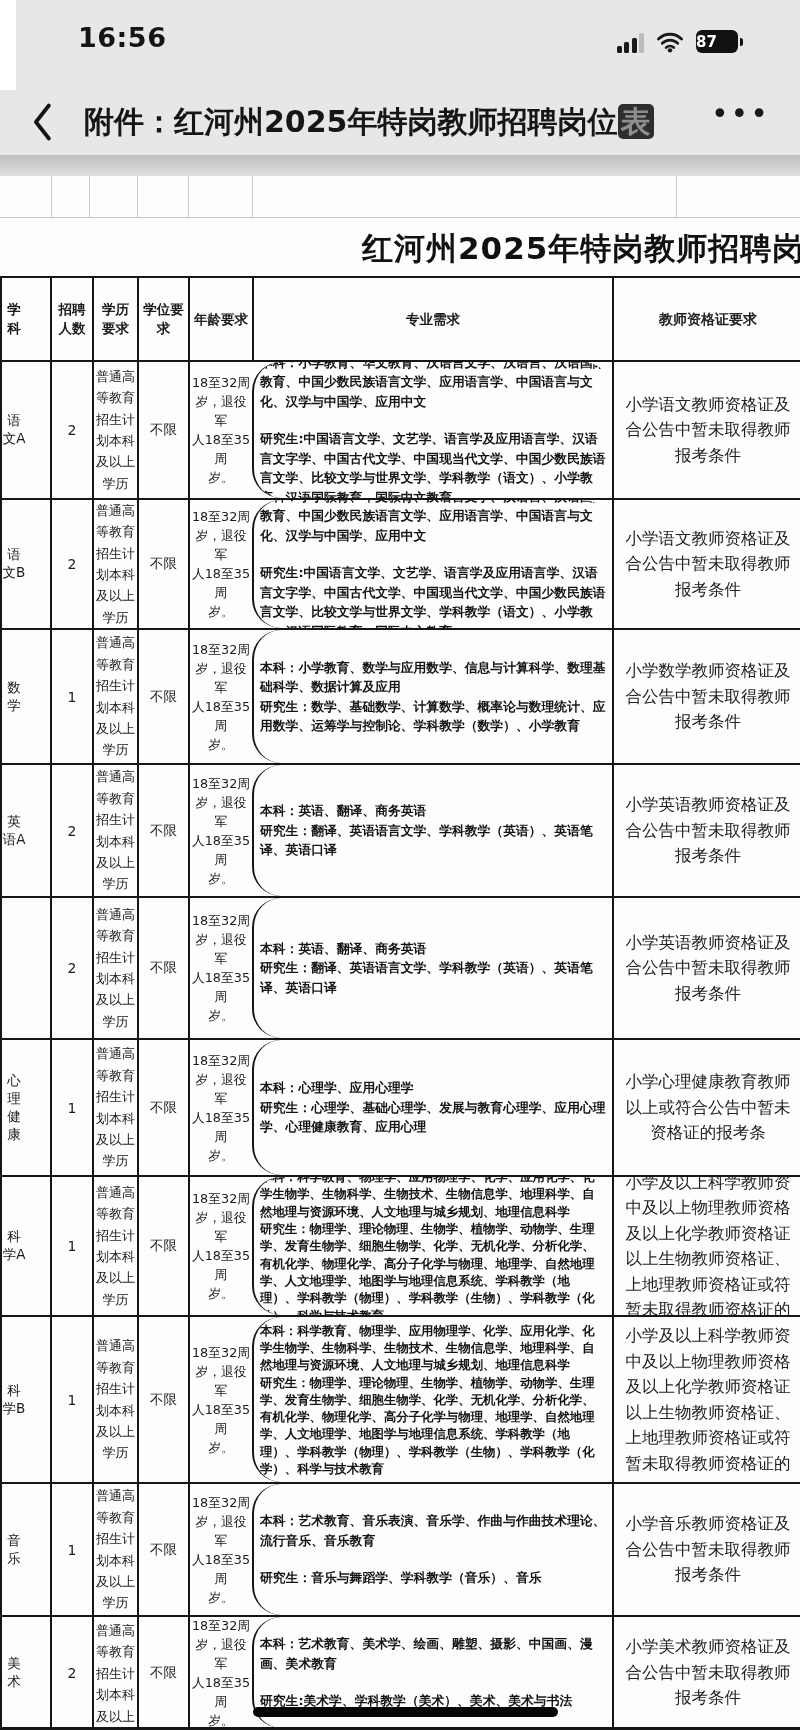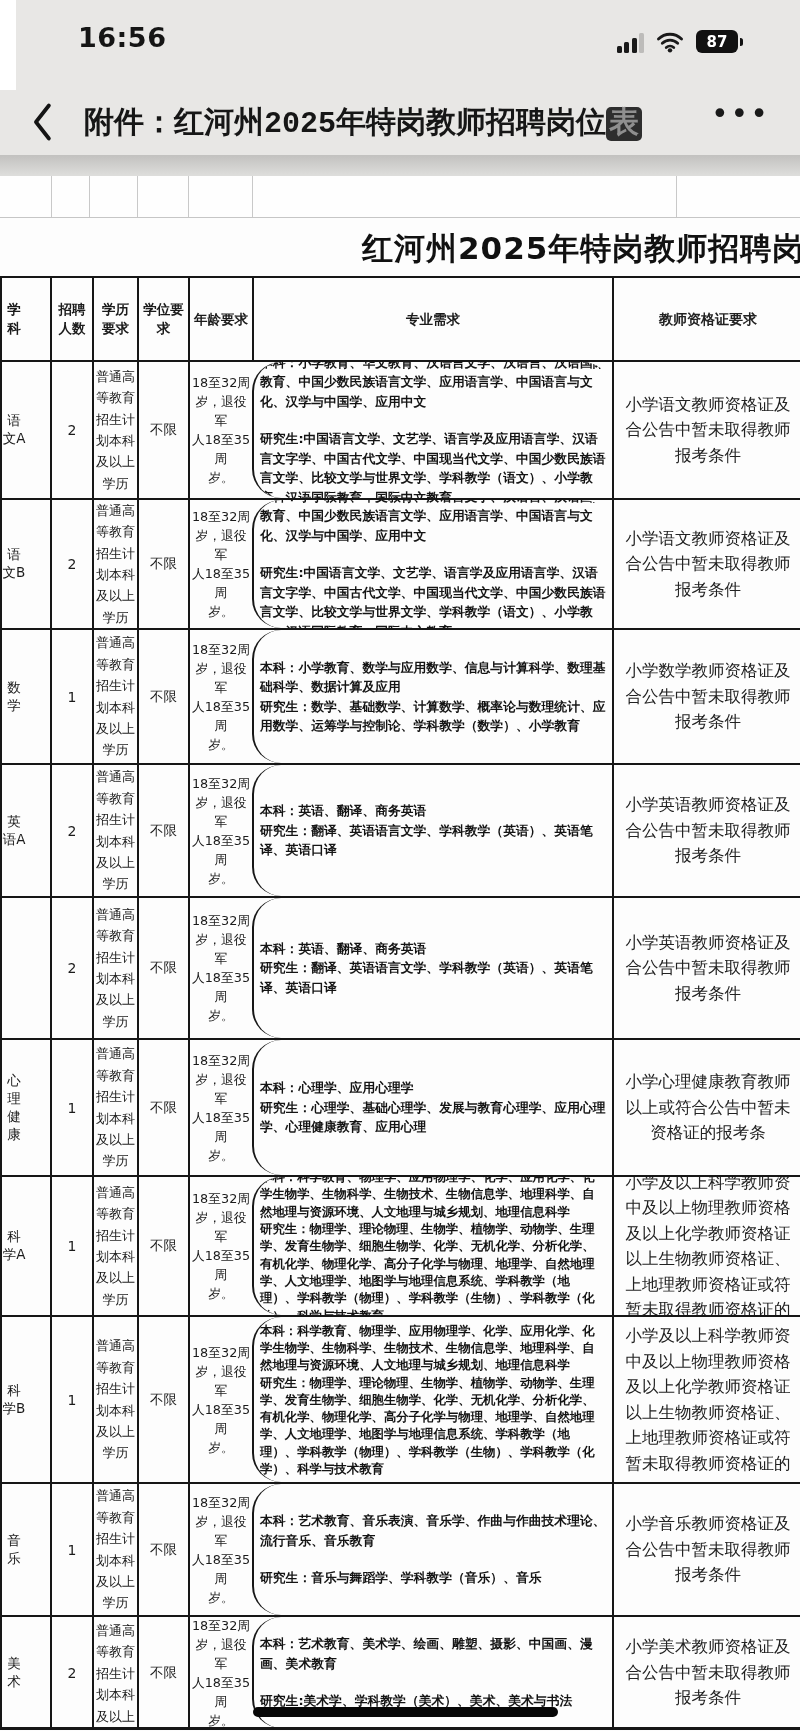--- a/index.html
+++ b/index.html
@@ -12,29 +12,29 @@
   
   .status-bar{position:absolute;left:16px;top:0;width:800px;height:90px;background:#e8e7e5;}
   .time{position:absolute;left:62px;top:22px;font-size:27px;font-weight:700;letter-spacing:.5px;color:#151515;}
   .sb-icons{position:absolute;right:78px;top:30px;display:flex;align-items:flex-end;gap:12px;}
   .signal{display:flex;align-items:flex-end;gap:2.5px;height:22px;}
   .signal i{display:block;width:5px;border-radius:1.5px;background:#1a1a1a;}
   .signal i:nth-child(1){height:7px}.signal i:nth-child(2){height:11px}
   .signal i:nth-child(3){height:15px}.signal i:nth-child(4){height:20px;background:#bdbcba}
   .wifi{width:28px;height:22px;}
   .battery{position:relative;width:42px;height:23px;background:#111;border-radius:6px;
-    display:flex;align-items:center;justify-content:center;}
+    display:flex;align-items:center;}
   .battery span{color:#fff;font-size:15px;font-weight:700;}
   .battery:after{content:"";position:absolute;right:-5px;top:7.5px;width:3.5px;height:8px;
     background:#111;border-radius:0 2.5px 2.5px 0;}
   
   .nav-bar{position:absolute;left:0;top:90px;width:800px;height:65px;background:#e8e7e5;}
   .back-btn{position:absolute;left:26px;top:12px;width:34px;height:40px;cursor:pointer;}
   .nav-title{position:absolute;left:84px;top:12px;width:640px;white-space:nowrap;overflow:hidden;
-    font-size:30px;font-weight:600;color:#161616;font-family:Liberation Mono, monospace;}
+    font-size:30px;font-weight:600;color:#161616;}
   .t-hl{background:#2e2e2e;color:#8f8f8f;border-radius:5px;padding:0 3px;}
   .more-btn{position:absolute;right:30px;top:6px;font-size:30px;letter-spacing:2px;color:#1a1a1a;cursor:pointer;}
   
   .nav-shadow{position:absolute;left:0;top:155px;width:800px;height:21px;
     background:linear-gradient(#c2c1bf,#dededc);}
   .sheet-row{position:absolute;left:0;top:176px;width:800px;height:41px;background:#fefefe;
     border-bottom:1px solid #c6c6c6;}
   .vline{position:absolute;top:0;width:1px;height:41px;background:#c9c9c9;}
   
   .doc{position:absolute;left:0;top:218px;width:800px;height:1513px;background:#fdfdfd;}

